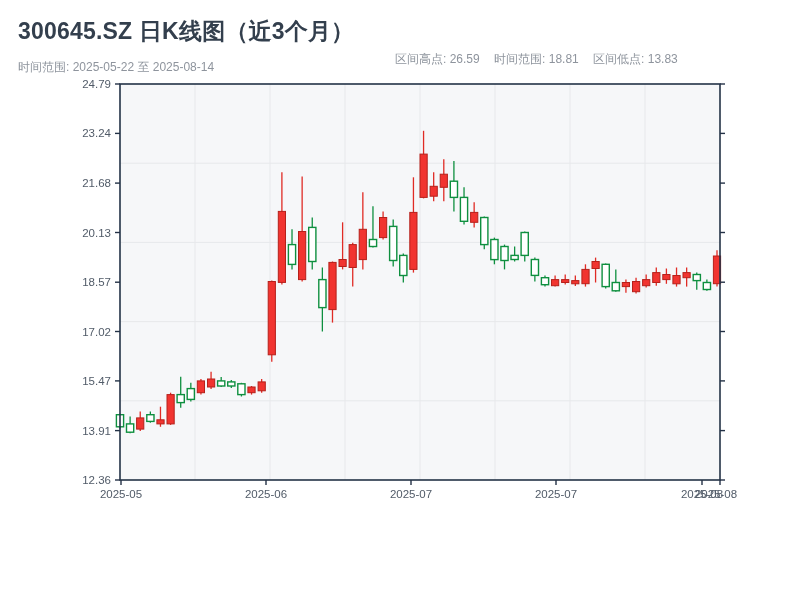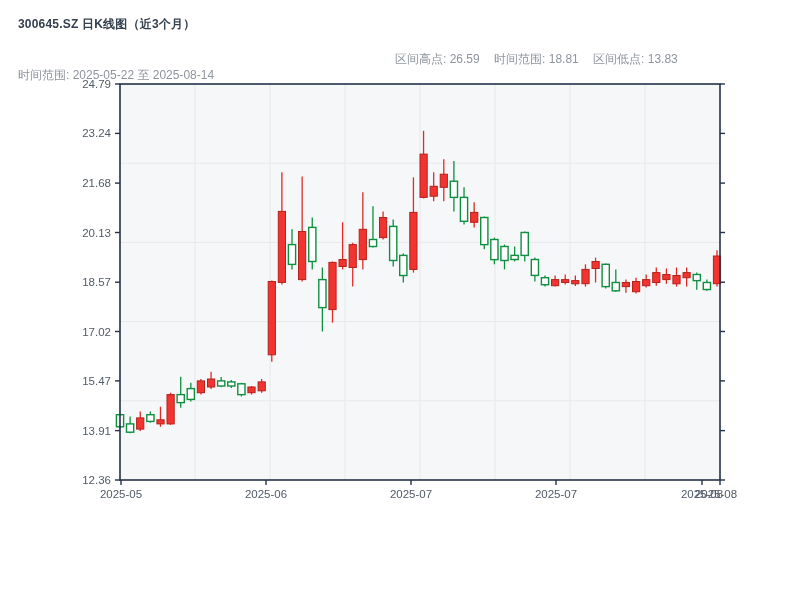--- a/index.html
+++ b/index.html
@@ -3,24 +3,24 @@
 <meta charset="utf-8">
 <style>
   html,body{margin:0;padding:0;}
   body{
     width:800px;height:600px;position:relative;background:#ffffff;
     font-family:"Liberation Sans","DejaVu Sans",sans-serif;
     -webkit-font-smoothing:antialiased;
   }
   .chart-title{
     position:absolute;left:18px;top:16px;
-    font-size:12px;font-weight:700;color:#333f4d;letter-spacing:.2px;
+    font-size:23px;font-weight:700;color:#333f4d;letter-spacing:.2px;
   }
   .sub-row{position:absolute;left:0;top:51px;width:800px;font-size:12px;color:#8e949d;}
-  .sub-left{position:absolute;left:18px;top:16px;white-space:nowrap;}
+  .sub-left{position:absolute;left:18px;top:8px;white-space:nowrap;}
   .sub-stats{position:absolute;left:395px;top:0;white-space:nowrap;}
   .stat{margin-right:11px;}
   .stat:last-child{margin-right:4px;}
   #chart-svg{position:absolute;left:0;top:0;}
   text{font-family:"Liberation Sans","DejaVu Sans",sans-serif;}
 </style>
 </head>
 <body>
 
 <div class="chart-title">300645.SZ 日K线图（近3个月）</div>

